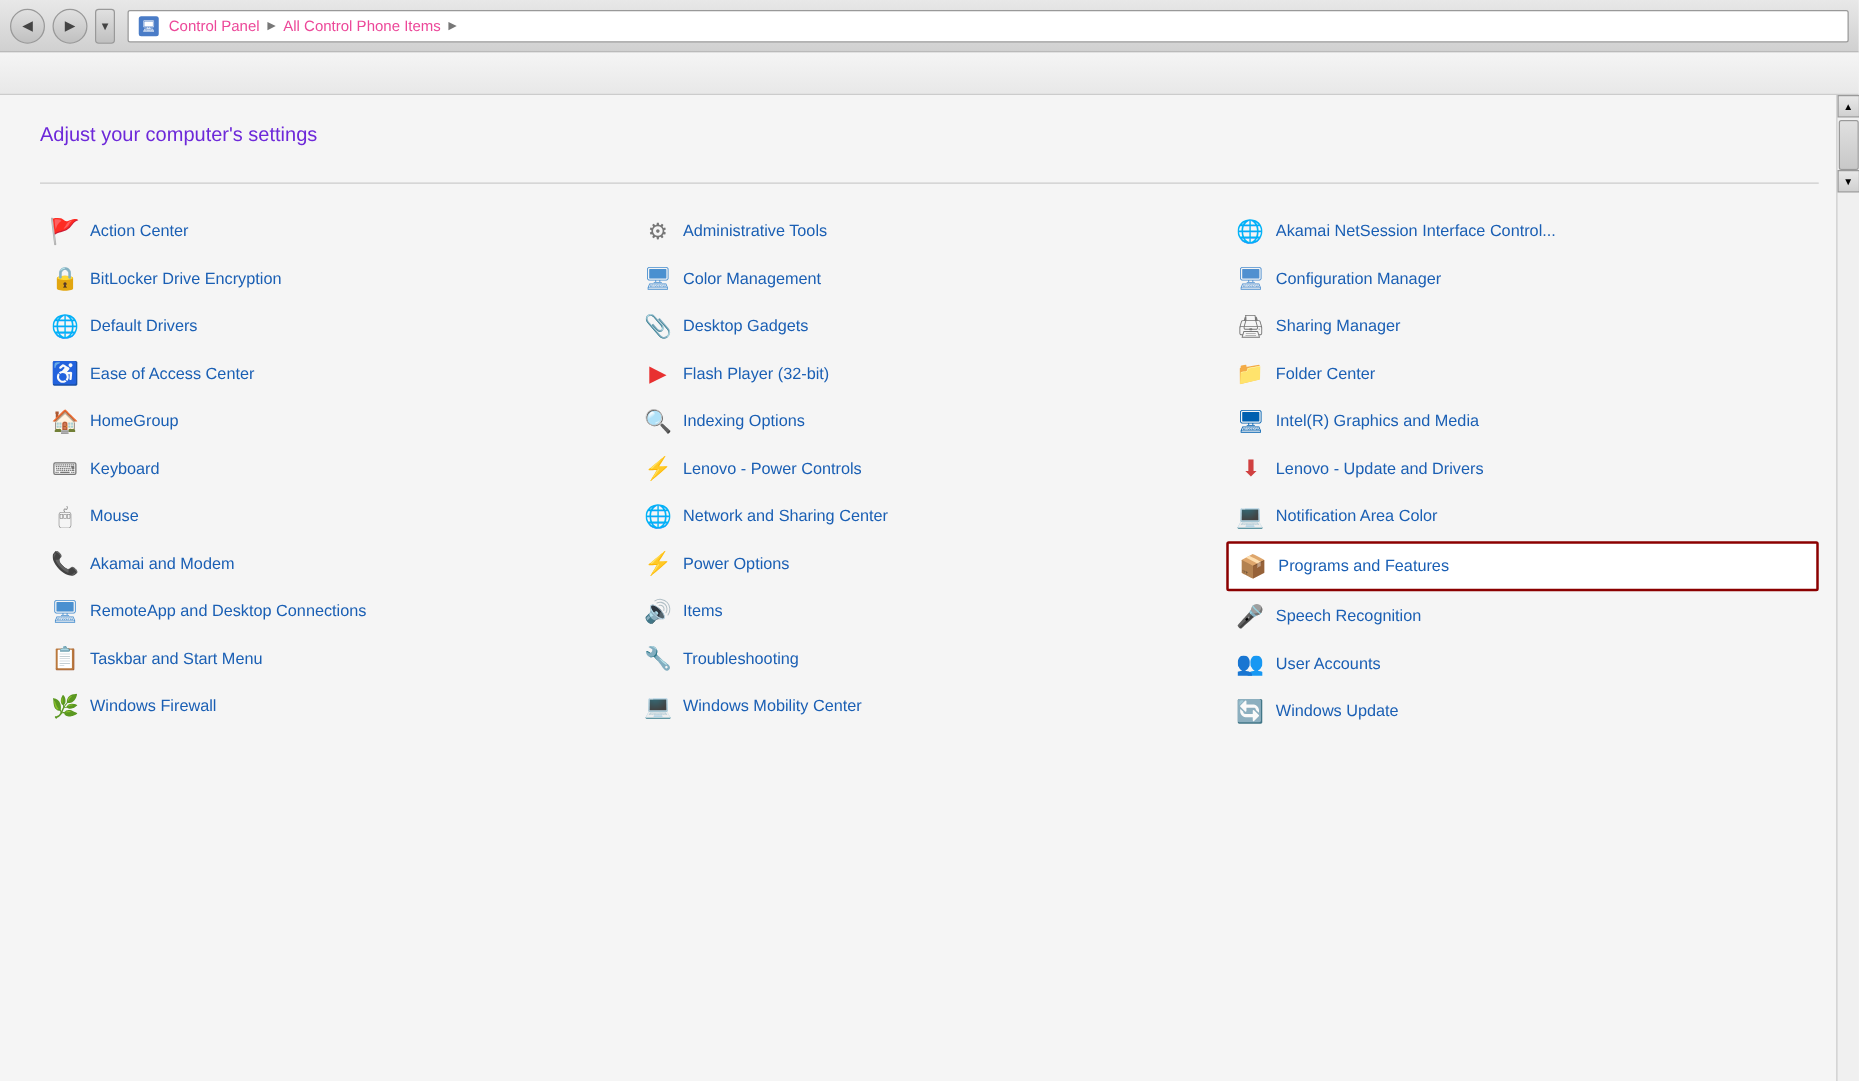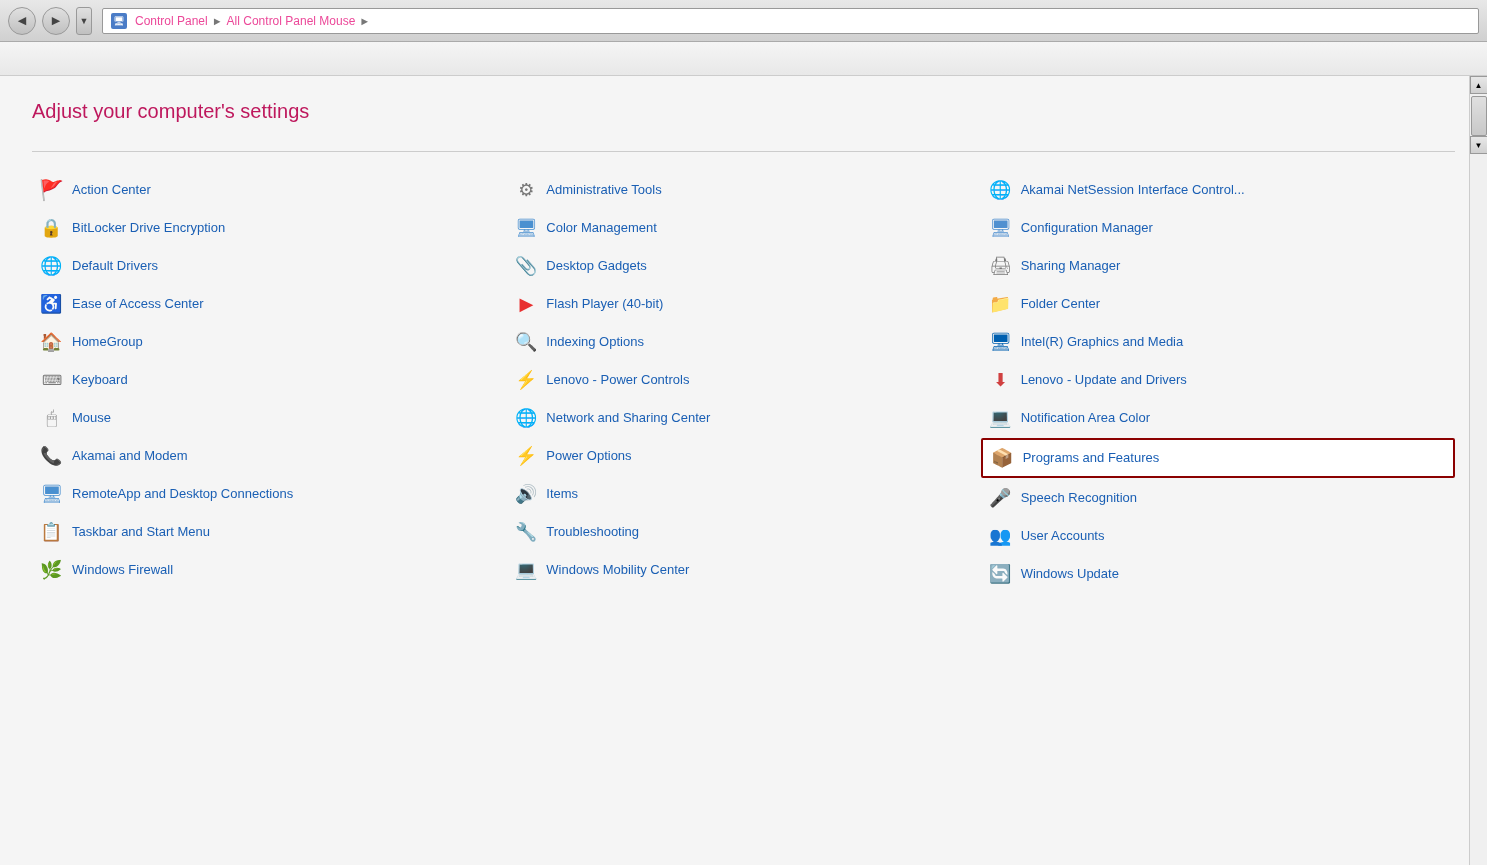--- a/index.html
+++ b/index.html
@@ -86,22 +86,22 @@
       padding: 0 12px;
     }
 
     
     .main-content {
       background: #f5f5f5;
       padding: 24px 32px;
       min-height: calc(865px - 76px);
     }
     .page-title {
-      font-size: 20px;
-      color: #be185d;
+      font-size: 16px;
+      color: #6d28d9;
       font-weight: 300;
       margin-bottom: 28px;
     }
     .divider {
       border: none;
       border-top: 1px solid #ccc;
       margin-bottom: 20px;
     }
 
     
@@ -221,21 +221,21 @@
 <body>
 
 <div class="address-bar">
   <div class="nav-btn">◀</div>
   <div class="nav-btn">▶</div>
   <div class="nav-dropdown">▼</div>
   <div class="breadcrumb-bar">
     <span class="breadcrumb-icon">🖥</span>
     <span class="breadcrumb-link">Control Panel</span>
     <span class="breadcrumb-sep">►</span>
-    <span class="breadcrumb-link">All Control Panel Mouse</span>
+    <span class="breadcrumb-link">All Control Phone Items</span>
     <span class="breadcrumb-sep">►</span>
   </div>
 </div>
 
 <div class="toolbar-bar"></div>
 
 <div class="main-content">
   <div class="page-title">Adjust your computer's settings</div>
   <hr class="divider">
   <div class="items-grid" id="items-grid">
@@ -294,21 +294,21 @@
         <div class="item">
           <span class="item-icon icon-color">🖥</span>
           <span class="item-label">Color Management</span>
         </div>
         <div class="item">
           <span class="item-icon icon-desktop">📎</span>
           <span class="item-label">Desktop Gadgets</span>
         </div>
         <div class="item">
           <span class="item-icon icon-flash">▶</span>
-          <span class="item-label">Flash Player (40-bit)</span>
+          <span class="item-label">Flash Player (32-bit)</span>
         </div>
         <div class="item">
           <span class="item-icon icon-indexing">🔍</span>
           <span class="item-label">Indexing Options</span>
         </div>
         <div class="item">
           <span class="item-icon icon-lenovo-power">⚡</span>
           <span class="item-label">Lenovo - Power Controls</span>
         </div>
         <div class="item">

